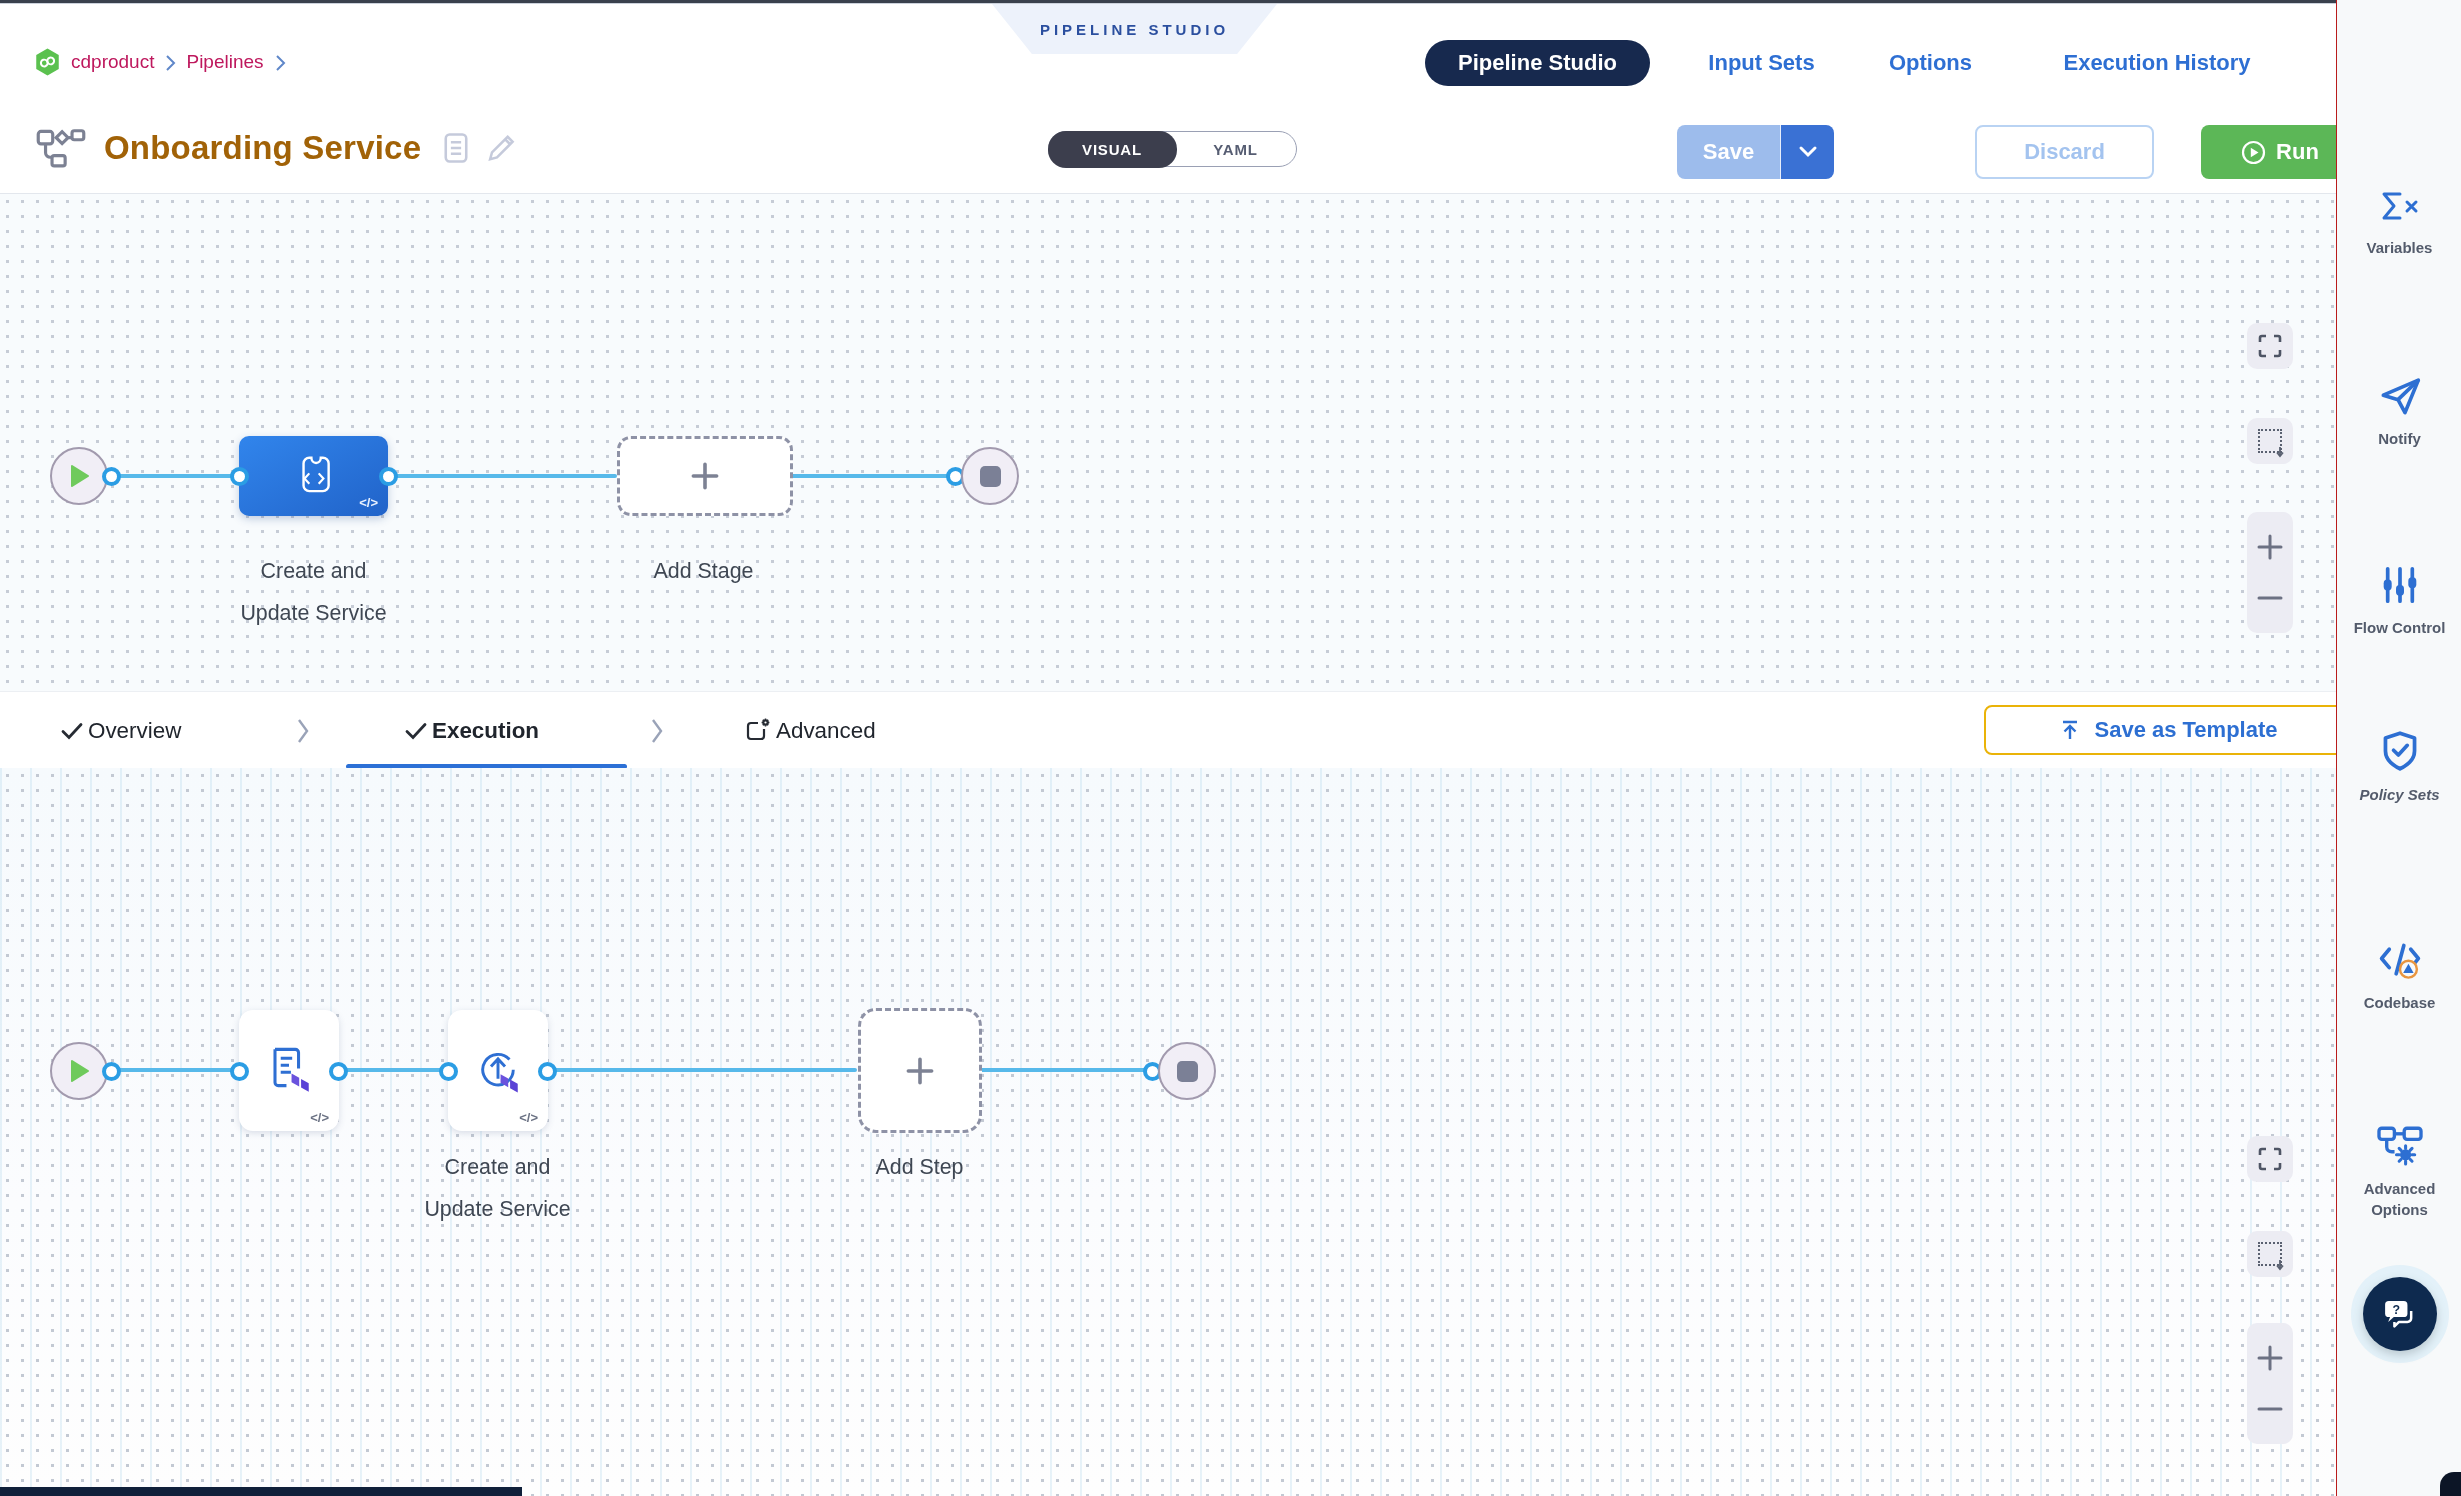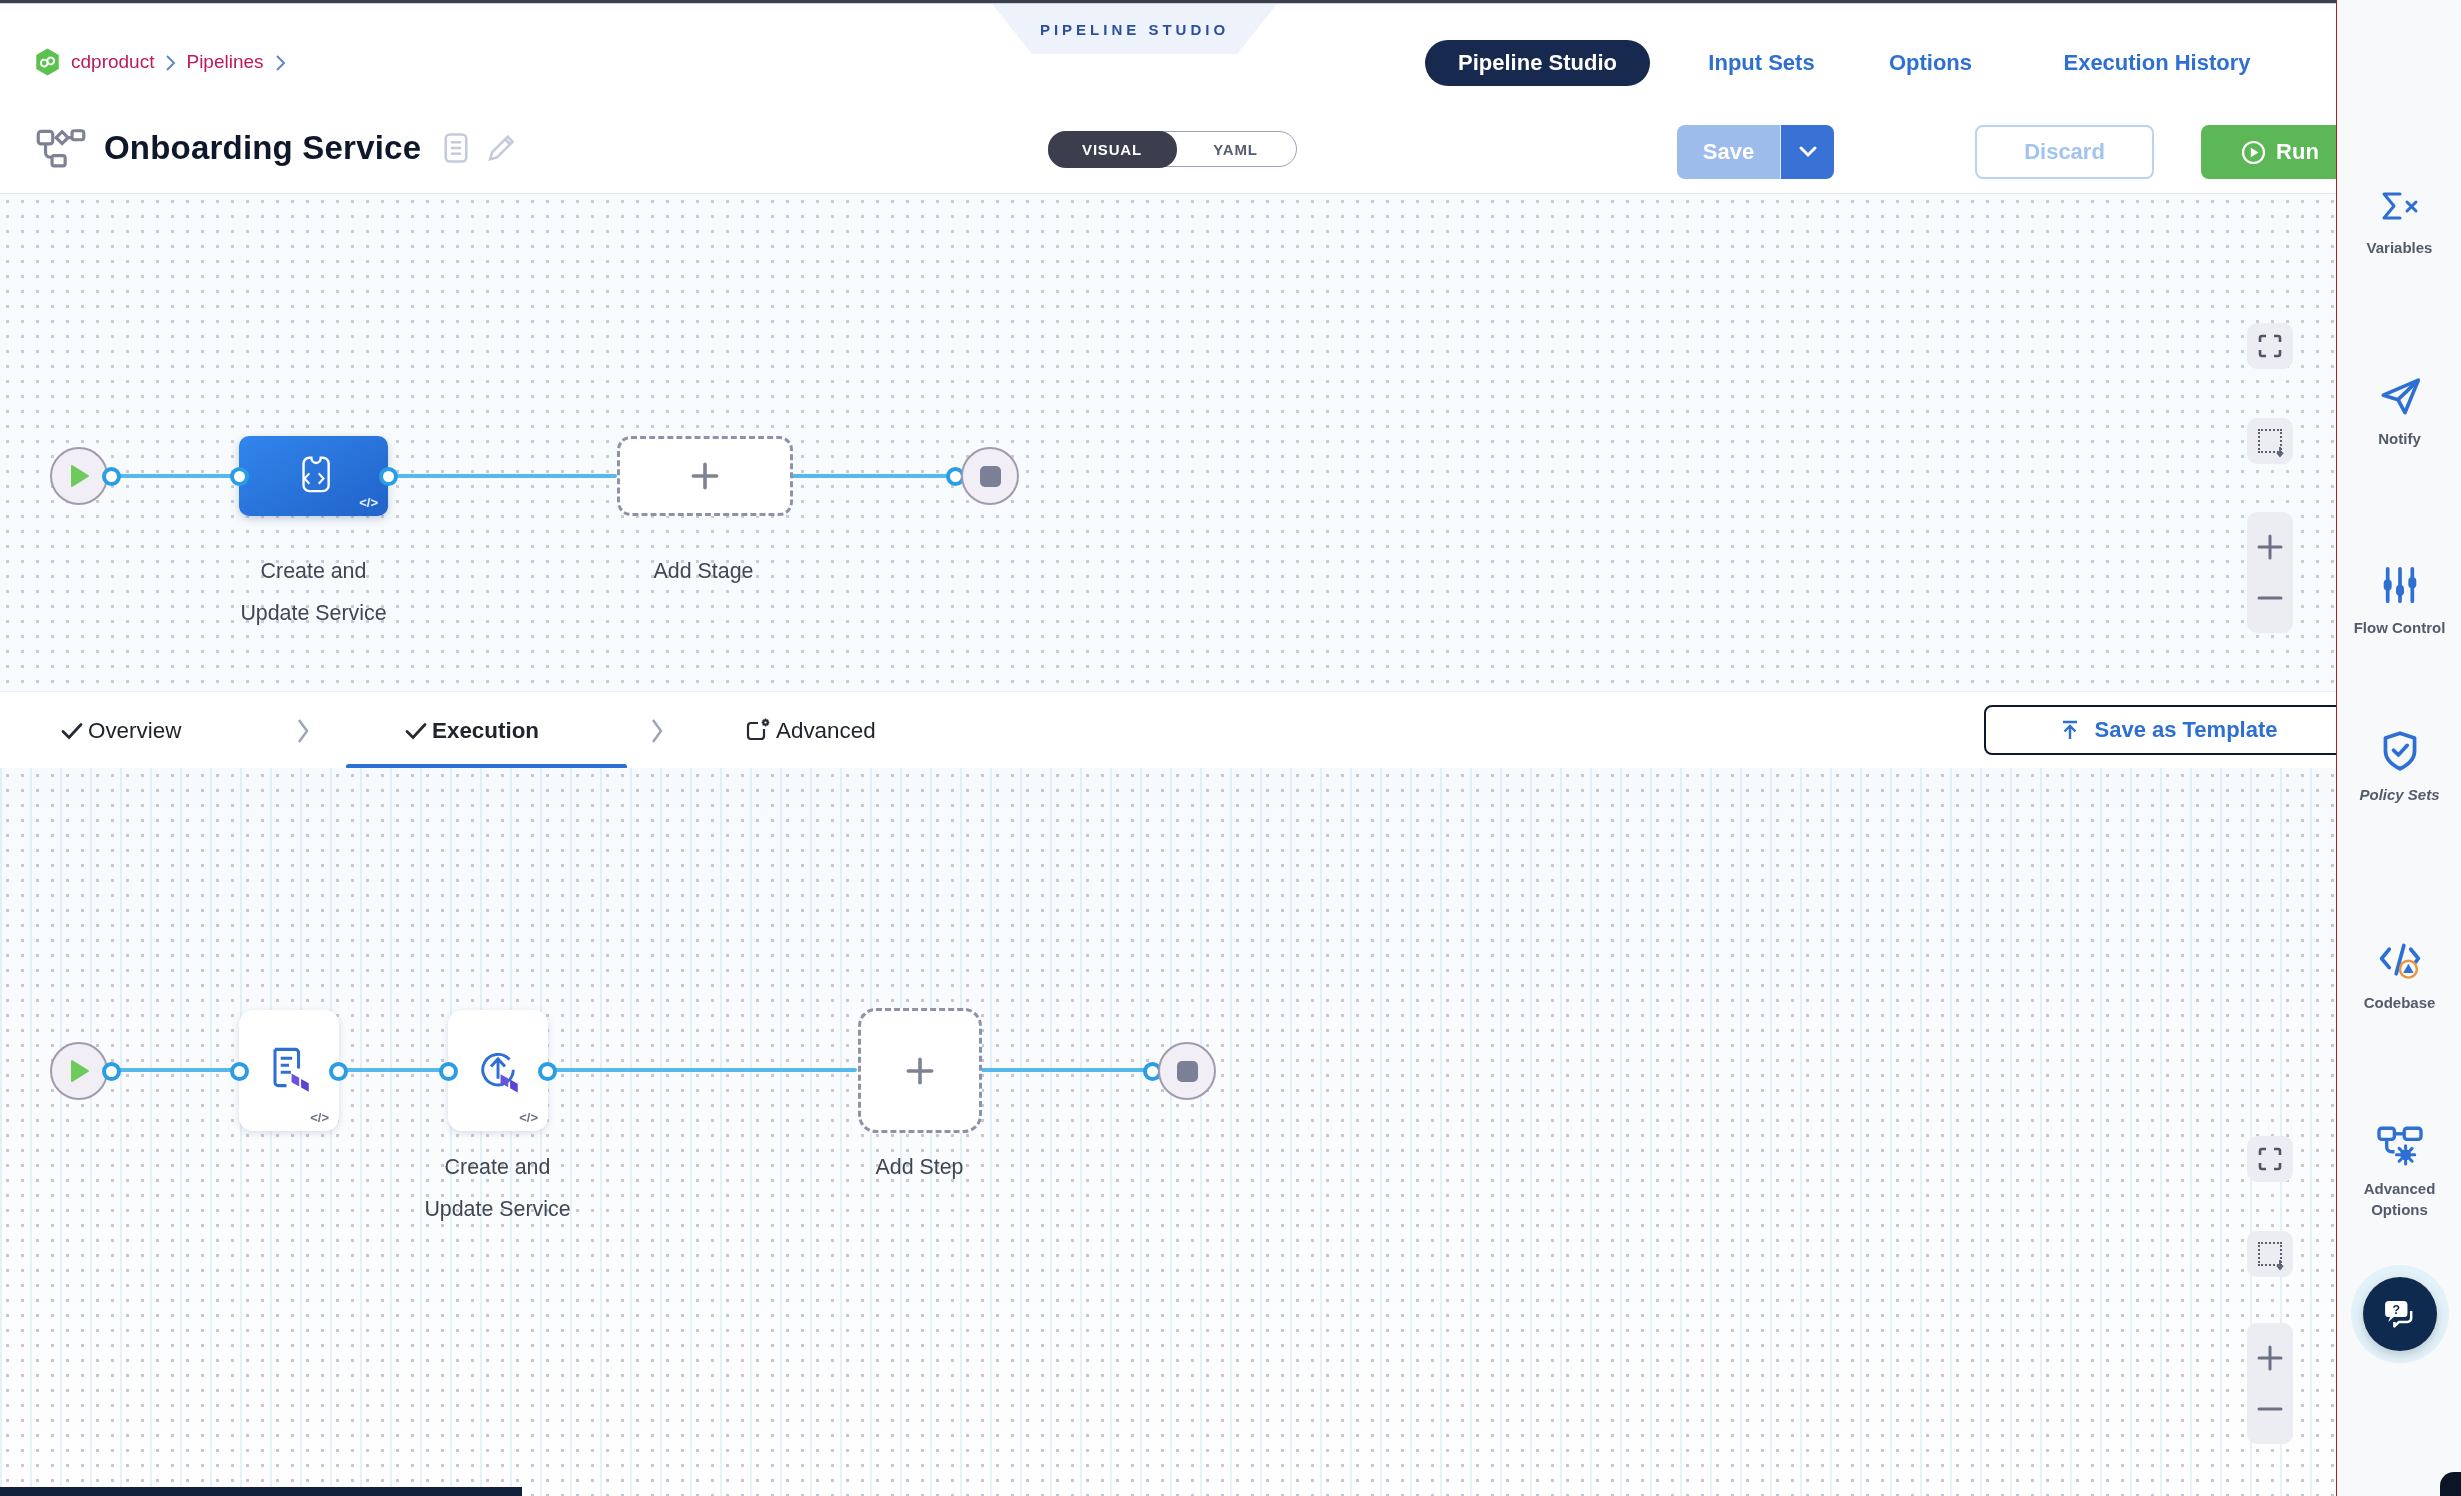--- a/index.html
+++ b/index.html
@@ -23,21 +23,21 @@
   .nav-pill { left:1425px; top:36px; width:225px; height:46px; border-radius:23px;
               background:#17294e; color:#fff; font-size:22px; font-weight:bold;
               display:flex; align-items:center; justify-content:center; cursor:pointer; }
   .nav-link { top:36px; height:46px; display:flex; align-items:center; justify-content:center;
               color:#2e6fd3; font-size:22px; font-weight:bold; cursor:pointer; }
 
   
   .titlebar { left:0; top:102px; width:2336px; height:92px; background:#fff;
               border-bottom:1px solid #e3e7ed; }
   .title-group { left:36px; top:0; height:92px; display:flex; align-items:center; gap:18px; }
-  .page-title { font-size:33px; font-weight:bold; color:#0f172a; letter-spacing:0.2px; }
+  .page-title { font-size:33px; font-weight:bold; color:#a16207; letter-spacing:0.2px; }
   .toggle { left:1048px; top:29px; width:249px; height:36px; border:1.5px solid #9aa0b4;
             border-radius:18px; background:#fff; display:flex; }
   .toggle-seg { flex:1; display:flex; align-items:center; justify-content:center;
                 font-size:15px; font-weight:bold; letter-spacing:0.8px; cursor:pointer; }
   .toggle-on  { background:#3c3e4d; color:#fff; border-radius:18px; margin:-1.5px; flex:0 0 129px; }
   .toggle-off { color:#565d72; }
   .btn { display:flex; align-items:center; justify-content:center; font-size:22px;
          font-weight:bold; cursor:pointer; }
   .save-main  { left:1677px; top:23px; width:103px; height:54px; background:#9dbcec;
                 color:#fff; border-radius:8px 0 0 8px; }
@@ -90,21 +90,21 @@
   .marq { width:24px; height:24px; border:2.5px dotted #596070; position:relative; }
 
   
   .tabbar { left:0; top:691px; width:2336px; height:78px; background:#fff;
             border-top:1px solid #eceff3; border-bottom:1px solid #e3e7ed; }
   .tab { top:0; height:77px; display:flex; align-items:center; gap:4px;
          font-size:22.4px; color:#20252d; cursor:pointer; }
   .tab-active { font-weight:bold; }
   .tab-sep { top:24px; }
   .tab-underline { left:346px; top:72px; width:281px; height:5px; background:#2c70d6; border-radius:3px; }
-  .save-template { left:1984px; top:13px; width:368px; height:50px; border:2px solid #0f172a;
+  .save-template { left:1984px; top:13px; width:368px; height:50px; border:2px solid #eab308;
                    border-radius:8px; color:#2d6fd2; font-size:22px; font-weight:bold;
                    display:flex; align-items:center; justify-content:center; gap:12px; cursor:pointer; }
 
   
   .sidebar { left:2336px; top:0; width:125px; height:1496px; background:#f7f9fa;
              border-left:1px solid #b91c1c; }
   .side-item { position:absolute; left:0; width:125px; display:flex; flex-direction:column;
                align-items:center; gap:12px; cursor:pointer; }
   .side-label { font-size:15px; font-weight:bold; color:#535b6b; text-align:center;
                 line-height:21px; width:111px; }

